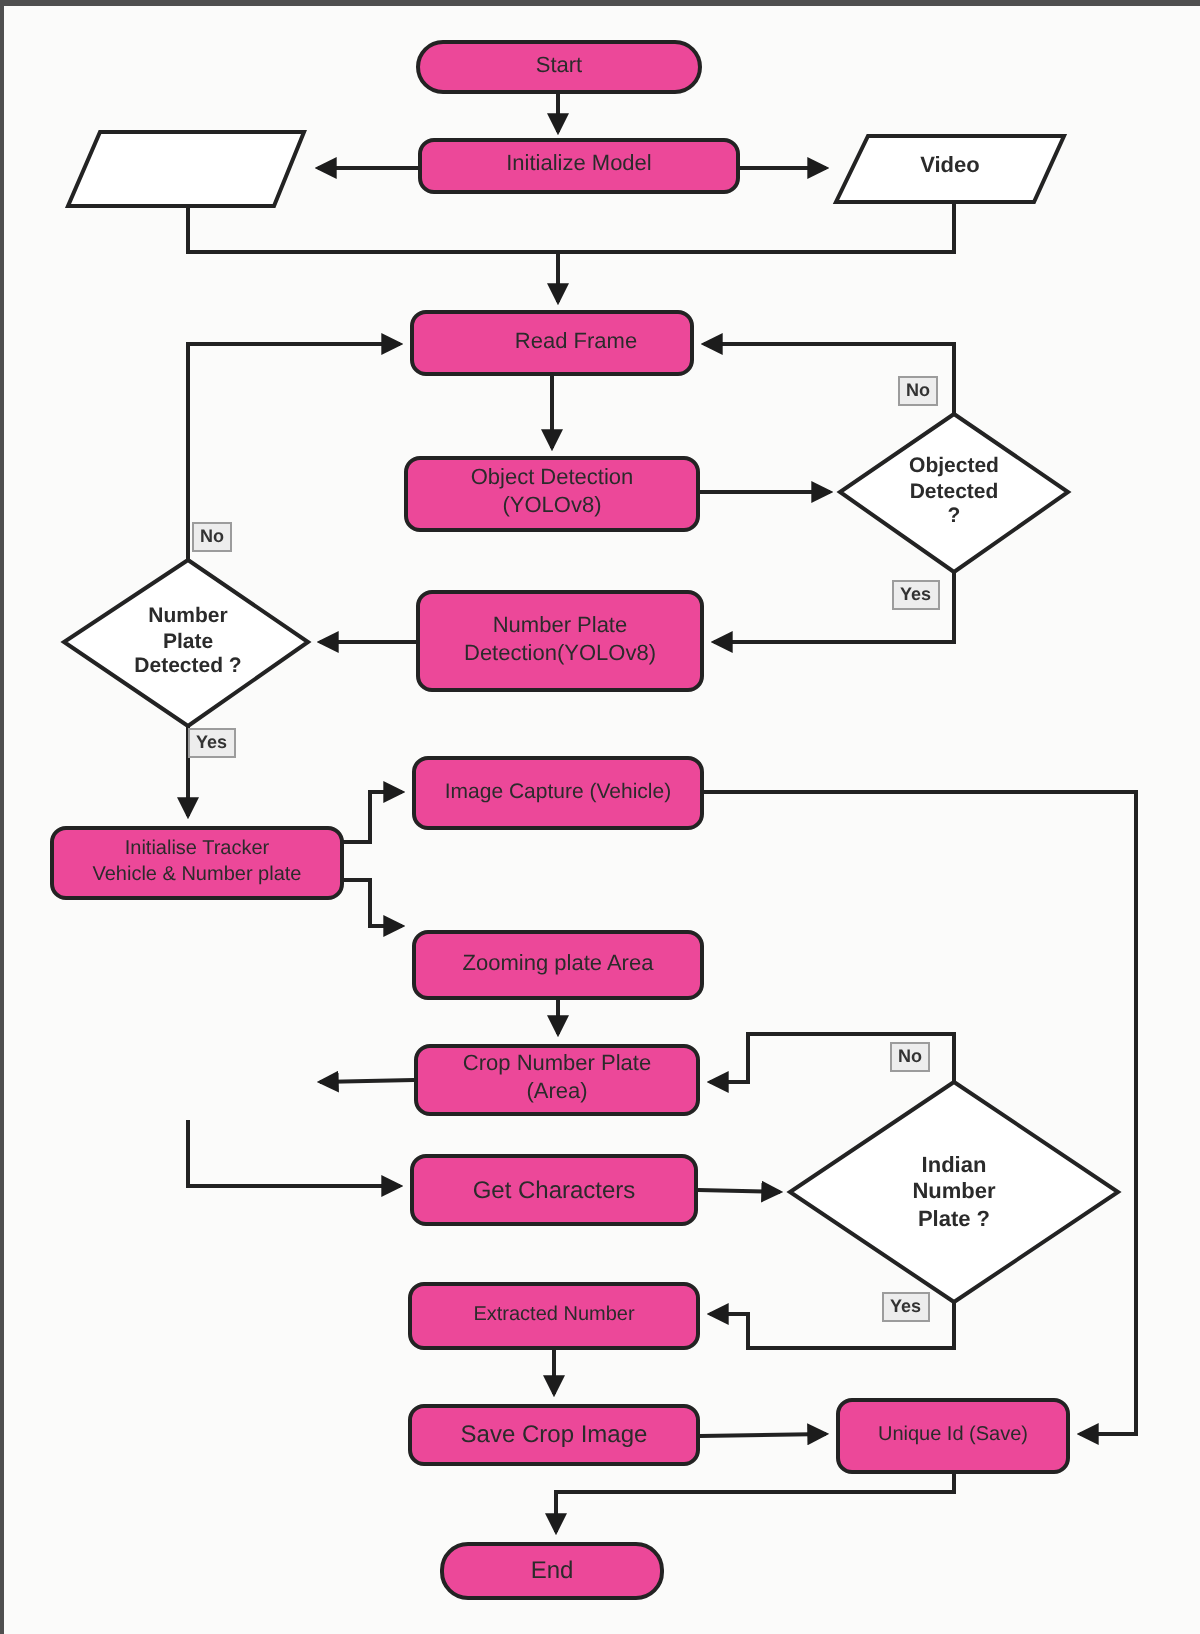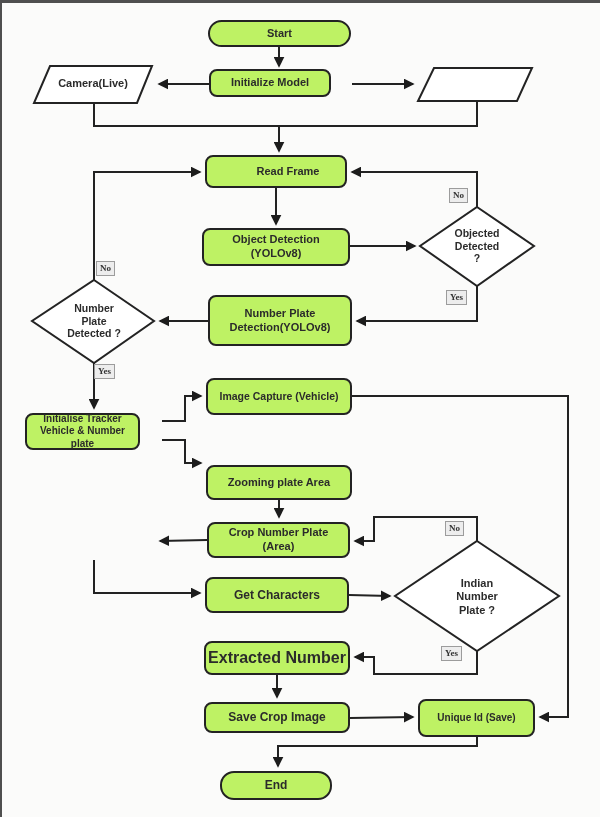--- a/index.html
+++ b/index.html
@@ -4,36 +4,36 @@
 <style>
   html,body{margin:0;padding:0;background:#ffffff;}
   #frame{
     position:relative;width:600px;height:817px;overflow:hidden;
     background:#fbfbfa;box-sizing:border-box;
     border-top:3px solid #4f4f4f;border-left:2px solid #4f4f4f;
     font-family:"Liberation Sans",sans-serif;color:#262626;
   }
   #connectors{position:absolute;left:0;top:0;width:600px;height:817px;}
   .node{
-    position:absolute;box-sizing:border-box;background:#bef264;
+    position:absolute;box-sizing:border-box;background:#ec4899;
     border:2px solid #232323;border-radius:8px;
     display:flex;align-items:center;justify-content:center;text-align:center;
-    font-weight:bold;font-size:11px;line-height:1.25;white-space:pre-line;
+    font-weight:normal;font-size:11px;line-height:1.25;white-space:pre-line;
     color:#2b2b2b;
   }
   .pill{border-radius:14px;}
   .shape-label{
     position:absolute;box-sizing:border-box;background:transparent;border:none;
     display:flex;align-items:center;justify-content:center;text-align:center;
     font-weight:bold;font-size:10.5px;line-height:1.2;white-space:pre-line;
     color:#2b2b2b;
   }
   .chip{
     position:absolute;background:#ededed;border:1px solid #9c9c9c;
-    font-weight:bold;font-size:9px;line-height:1;padding:2px 3px;color:#333333;font-family:Liberation Serif, serif;
+    font-weight:bold;font-size:9px;line-height:1;padding:2px 3px;color:#333333;
   }
   .small{font-size:10px;}
 </style>
 </head>
 <body>
 
 <div id="frame">
 
   <svg id="connectors" viewBox="0 0 600 817" xmlns="http://www.w3.org/2000/svg">
     <defs>
@@ -73,59 +73,59 @@
       <polygon points="48,63 150,63 135,100 32,100"></polygon>
       <polygon points="432,65 530,65 515,98 416,98"></polygon>
       <polygon points="475,204 532,243 475,283 418,243"></polygon>
       <polygon points="92,277 152,318 92,360 30,318"></polygon>
       <polygon points="475,538 557,593 475,648 393,593"></polygon>
     </g>
   </svg>
 
   <div class="node pill" style="left:206px;top:17px;width:143px;height:27px;">Start</div>
 
-  <div class="node" style="left:207px;top:66px;width:122px;height:28px;">Initialize Model</div>
+  <div class="node" style="left:207px;top:66px;width:161px;height:28px;">Initialize Model</div>
 
-  <div class="shape-label" style="left:36px;top:69px;width:110px;height:24px;font-size:11px;">Camera(Live)</div>
 
+  <div class="shape-label" style="left:420px;top:69px;width:106px;height:24px;font-size:11px;">Video</div>
 
   <div class="node" style="left:203px;top:152px;width:142px;height:33px;padding-left:24px;">Read Frame</div>
 
   <div class="node" style="left:200px;top:225px;width:148px;height:38px;">Object Detection
 (YOLOv8)</div>
 
   <div class="shape-label" style="left:430px;top:220px;width:90px;height:46px;">Objected
 Detected
 ?</div>
 
   <div class="node" style="left:206px;top:292px;width:144px;height:51px;">Number Plate
 Detection(YOLOv8)</div>
 
   <div class="shape-label" style="left:42px;top:295px;width:100px;height:46px;">Number
 Plate
 Detected ?</div>
 
-  <div class="node small" style="left:23px;top:410px;width:115px;height:37px;">Initialise Tracker
+  <div class="node small" style="left:23px;top:410px;width:147px;height:37px;">Initialise Tracker
 Vehicle &amp; Number plate</div>
 
   <div class="node small" style="left:204px;top:375px;width:146px;height:37px;font-size:10.5px;">Image Capture (Vehicle)</div>
 
   <div class="node" style="left:204px;top:442px;width:146px;height:35px;margin-top:20px;">Zooming plate Area</div>
 
   <div class="node" style="left:205px;top:519px;width:143px;height:36px;">Crop Number Plate
 (Area)</div>
 
 
   <div class="node" style="left:203px;top:574px;width:144px;height:36px;font-size:12px;">Get Characters</div>
 
   <div class="shape-label" style="left:425px;top:574px;width:100px;height:40px;font-size:11px;">Indian
 Number
 Plate ?</div>
 
-  <div class="node" style="left:202px;top:638px;width:146px;height:34px;font-size:16px;">Extracted Number</div>
+  <div class="node" style="left:202px;top:638px;width:146px;height:34px;font-size:10px;">Extracted Number</div>
 
   <div class="node" style="left:202px;top:699px;width:146px;height:31px;font-size:12px;text-align:center;">Save Crop Image</div>
 
   <div class="node small" style="left:416px;top:696px;width:117px;height:38px;">Unique Id (Save)</div>
 
   <div class="node pill" style="left:218px;top:768px;width:112px;height:29px;font-size:12px;text-align:center;">End</div>
 
   <div class="chip" style="left:447px;top:185px;">No</div>
   <div class="chip" style="left:444px;top:287px;">Yes</div>
   <div class="chip" style="left:94px;top:258px;">No</div>

